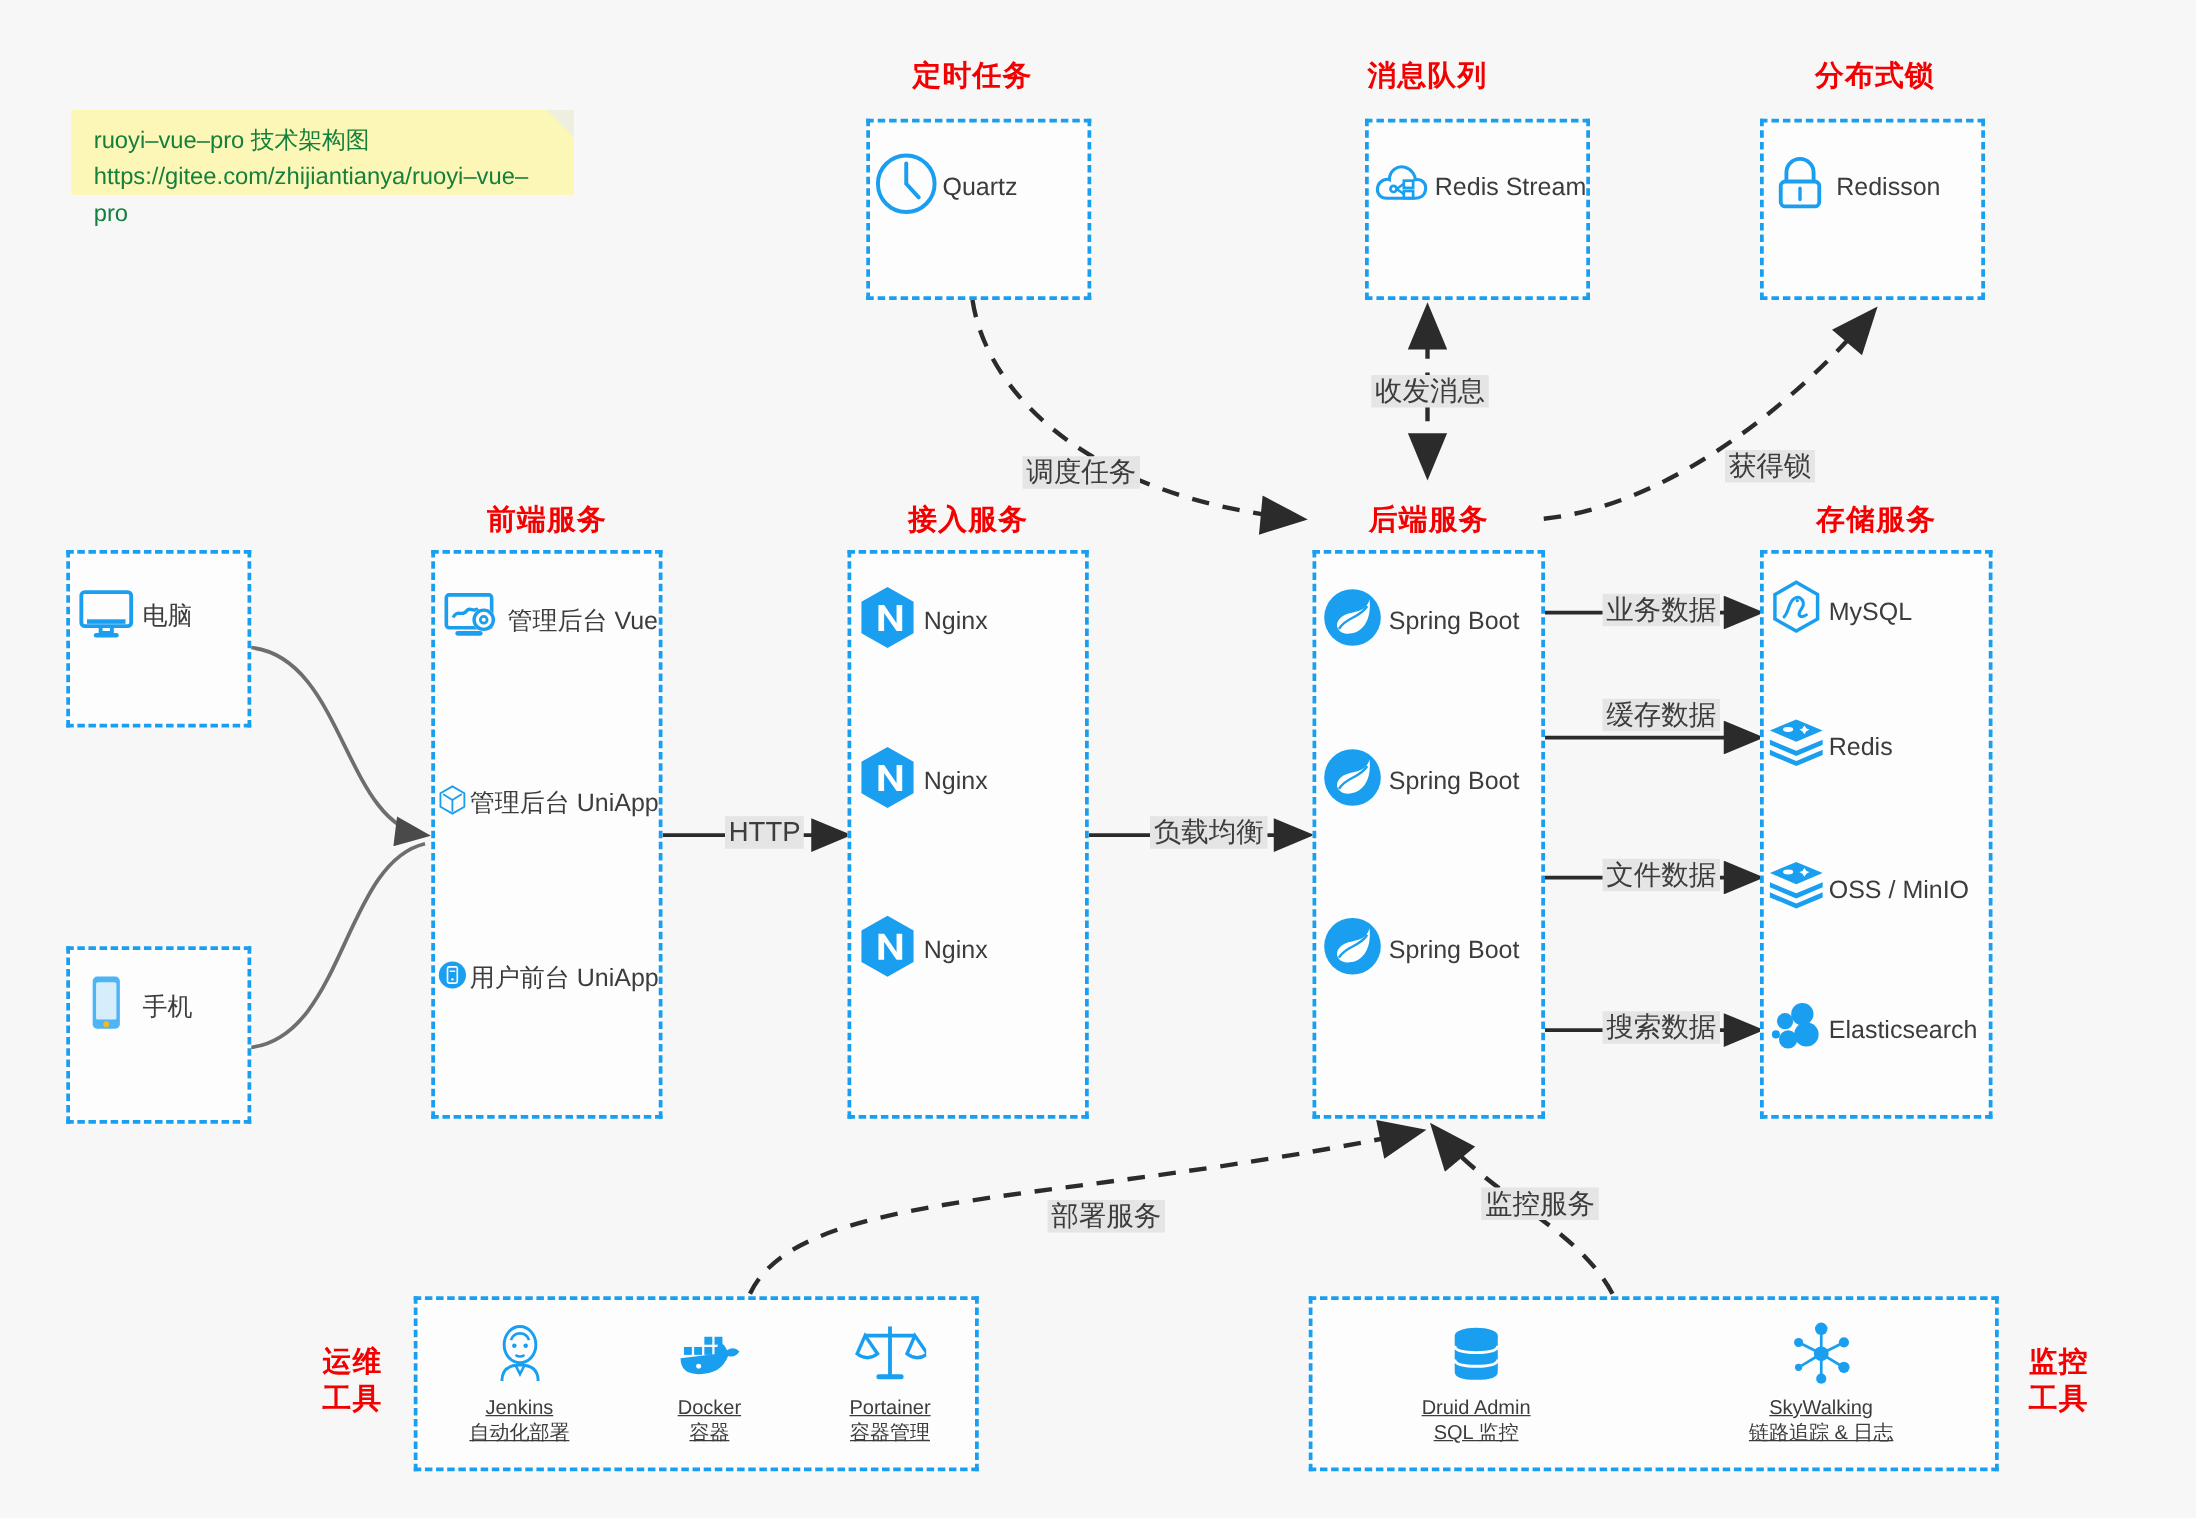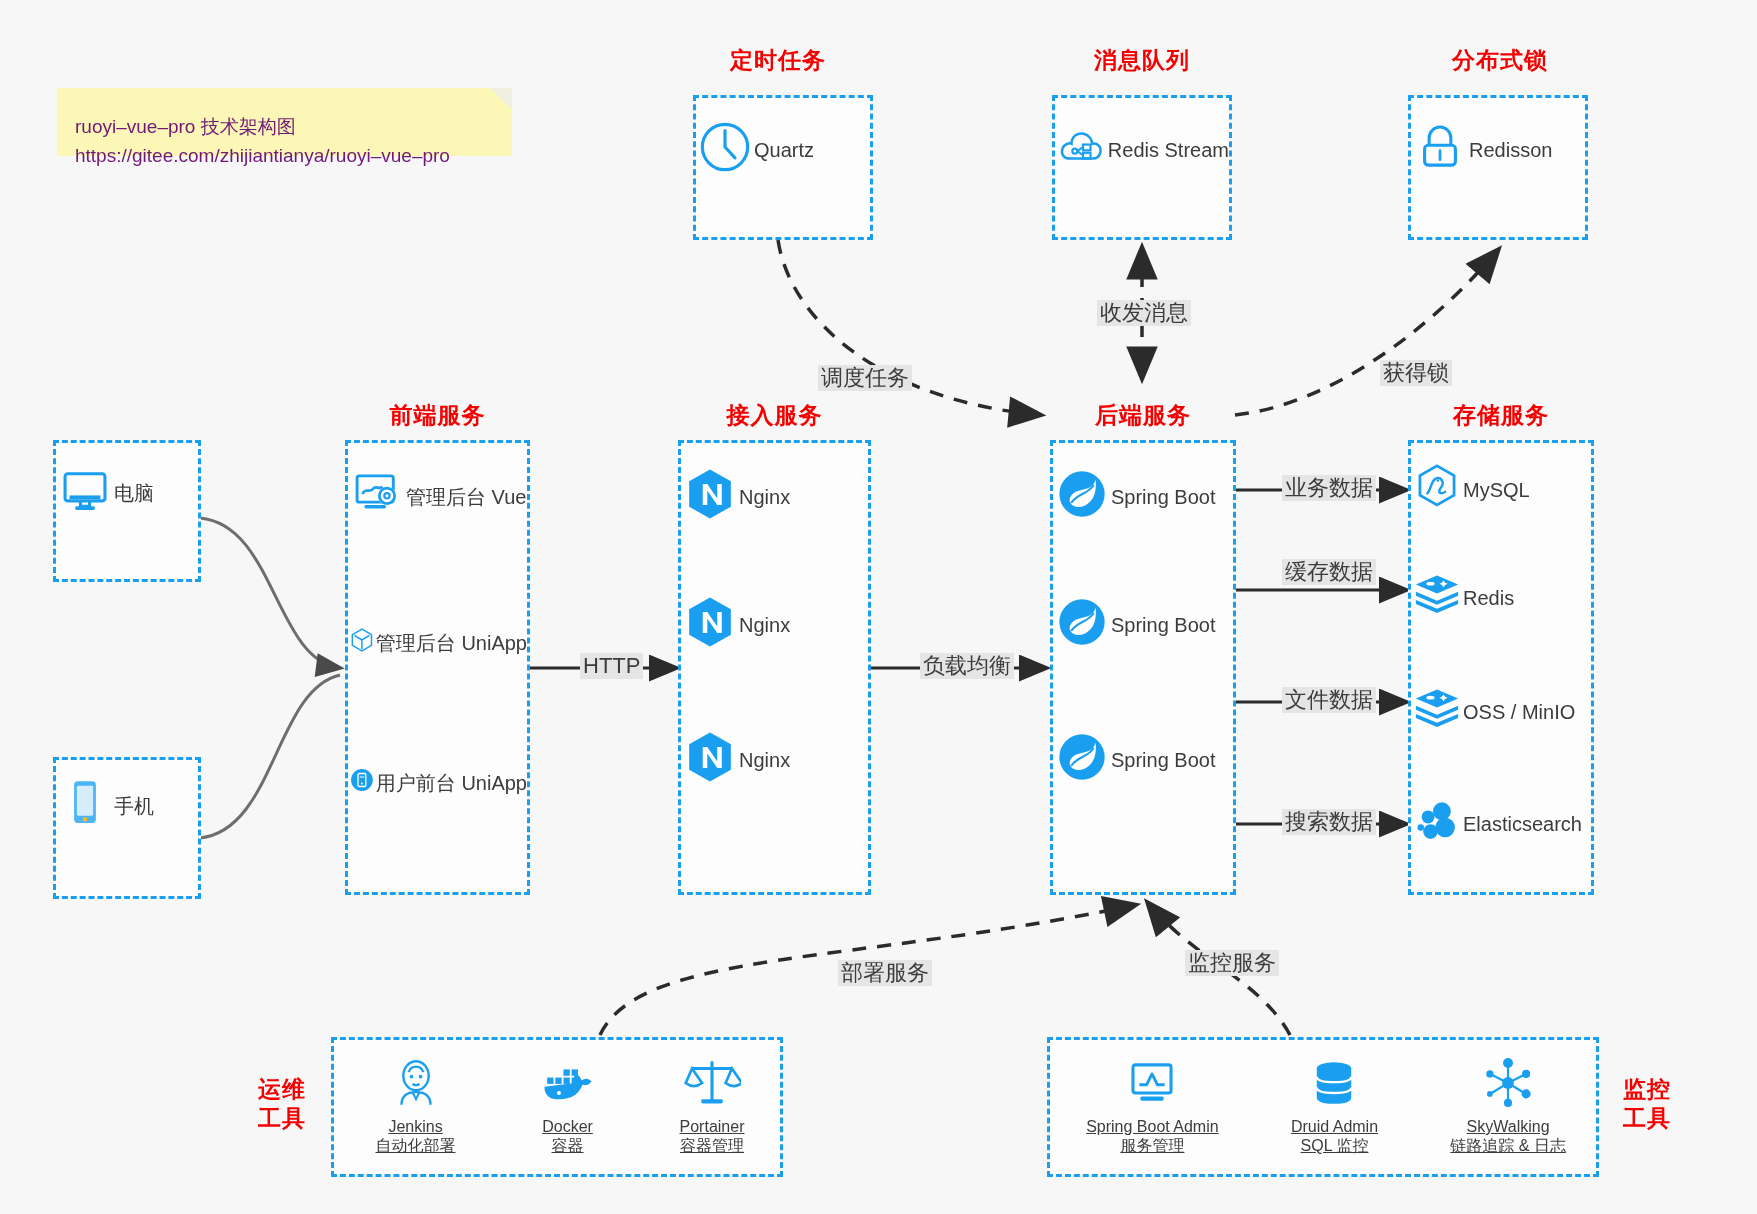--- a/index.html
+++ b/index.html
@@ -9,28 +9,28 @@
     font-family:"Liberation Sans", sans-serif;
     position:relative;
     overflow:hidden;
     color:#3c3c3c;
   }
   #canvas { position:absolute; left:0; top:0; width:1757px; height:1214px; }
   .svg-layer { position:absolute; left:0; top:0; width:1757px; height:1214px; pointer-events:none; }
 
   
   .note {
-    position:absolute; left:57px; top:88px; width:455px; height:68px;
+    position:absolute; left:57px; top:88px; width:402px; height:68px;
     background:#fcf7b6;
     box-shadow:0 0 0 0 transparent;
-    padding:24px 16px 0 18px;
+    padding:10px 16px 0 18px;
     box-sizing:border-box;
     line-height:1.55;
     font-size:19px;
-    color:#701a75;
+    color:#15803d;
   }
   .note .corner {
     position:absolute; right:0; top:0; width:0; height:0;
     border-top:22px solid #efefe0;
     border-left:22px solid transparent;
   }
 
   
   .dbox {
     position:absolute;
@@ -131,21 +131,21 @@
     <div class="cell" style="top:20px;">
       <svg class="ico" viewBox="0 0 64 64">
         <circle cx="32" cy="32" r="25" fill="none" stroke="#1a9ff0" stroke-width="3.5"></circle>
         <path d="M32 14 L32 32 L43 44" fill="none" stroke="#1a9ff0" stroke-width="3.5" stroke-linecap="round"></path>
       </svg>
       <div class="cap">Quartz</div>
     </div>
   </div>
 
   <div class="sect-title" style="left:1052px; top:45px; width:180px;">消息队列</div>
-  <div class="dbox" style="left:1052px; top:95px; width:180px; height:145px;">
+  <div class="dbox" style="left:1092px; top:95px; width:180px; height:145px;">
     <div class="cell" style="top:20px;">
       <svg class="ico" viewBox="0 0 64 64">
         <path d="M18 46 C10 46 7 40 9 34 C11 28 18 27 20 28 C20 19 28 14 35 16 C42 18 45 24 45 28 C52 27 56 32 55 38 C54 44 49 46 45 46 Z" fill="none" stroke="#1a9ff0" stroke-width="3"></path>
         <circle cx="24" cy="37" r="3" fill="none" stroke="#1a9ff0" stroke-width="2.6"></circle>
         <rect x="34" y="29" width="9" height="7" fill="none" stroke="#1a9ff0" stroke-width="2.6"></rect>
         <rect x="34" y="39" width="9" height="7" fill="none" stroke="#1a9ff0" stroke-width="2.6"></rect>
         <path d="M27 37 L34 32 M27 37 L34 42" fill="none" stroke="#1a9ff0" stroke-width="2.4"></path>
       </svg>
       <div class="cap">Redis Stream</div>
     </div>
@@ -370,29 +370,20 @@
         <div class="cap2" style="margin-top:6px;">Portainer</div>
         <div class="cap2">容器管理</div>
       </div>
     </div>
   </div>
 
   <div class="dbox" style="left:1047px; top:1037px; width:552px; height:140px;">
     <div class="toolrow" style="left:0; top:14px; width:552px; justify-content:space-around;">
       <div class="tool">
         <svg class="ico" viewBox="0 0 64 64">
-          <rect x="11" y="12" width="42" height="31" rx="2.5" fill="none" stroke="#1a9ff0" stroke-width="3.4"></rect>
-          <path d="M18 34 L26 34 L32 22 L38 34 L46 34" fill="none" stroke="#1a9ff0" stroke-width="3.2" stroke-linejoin="round"></path>
-          <rect x="19" y="47" width="26" height="4.5" rx="2" fill="#1a9ff0"></rect>
-        </svg>
-        <div class="cap2" style="margin-top:6px;">Spring Boot Admin</div>
-        <div class="cap2">服务管理</div>
-      </div>
-      <div class="tool">
-        <svg class="ico" viewBox="0 0 64 64">
           <ellipse cx="32" cy="16" rx="19" ry="7" fill="#1a9ff0"></ellipse>
           <path d="M13 16 L13 26 q0 7 19 7 q19 0 19 -7 L51 16" fill="#1a9ff0"></path>
           <path d="M13 28 L13 38 q0 7 19 7 q19 0 19 -7 L51 28" fill="#1a9ff0"></path>
           <path d="M13 40 L13 48 q0 7 19 7 q19 0 19 -7 L51 40" fill="#1a9ff0"></path>
           <path d="M13 25 q0 6 19 6 q19 0 19 -6" fill="none" stroke="#fdfdfd" stroke-width="2.6"></path>
           <path d="M13 37 q0 6 19 6 q19 0 19 -6" fill="none" stroke="#fdfdfd" stroke-width="2.6"></path>
         </svg>
         <div class="cap2" style="margin-top:6px;">Druid Admin</div>
         <div class="cap2">SQL 监控</div>
       </div>

